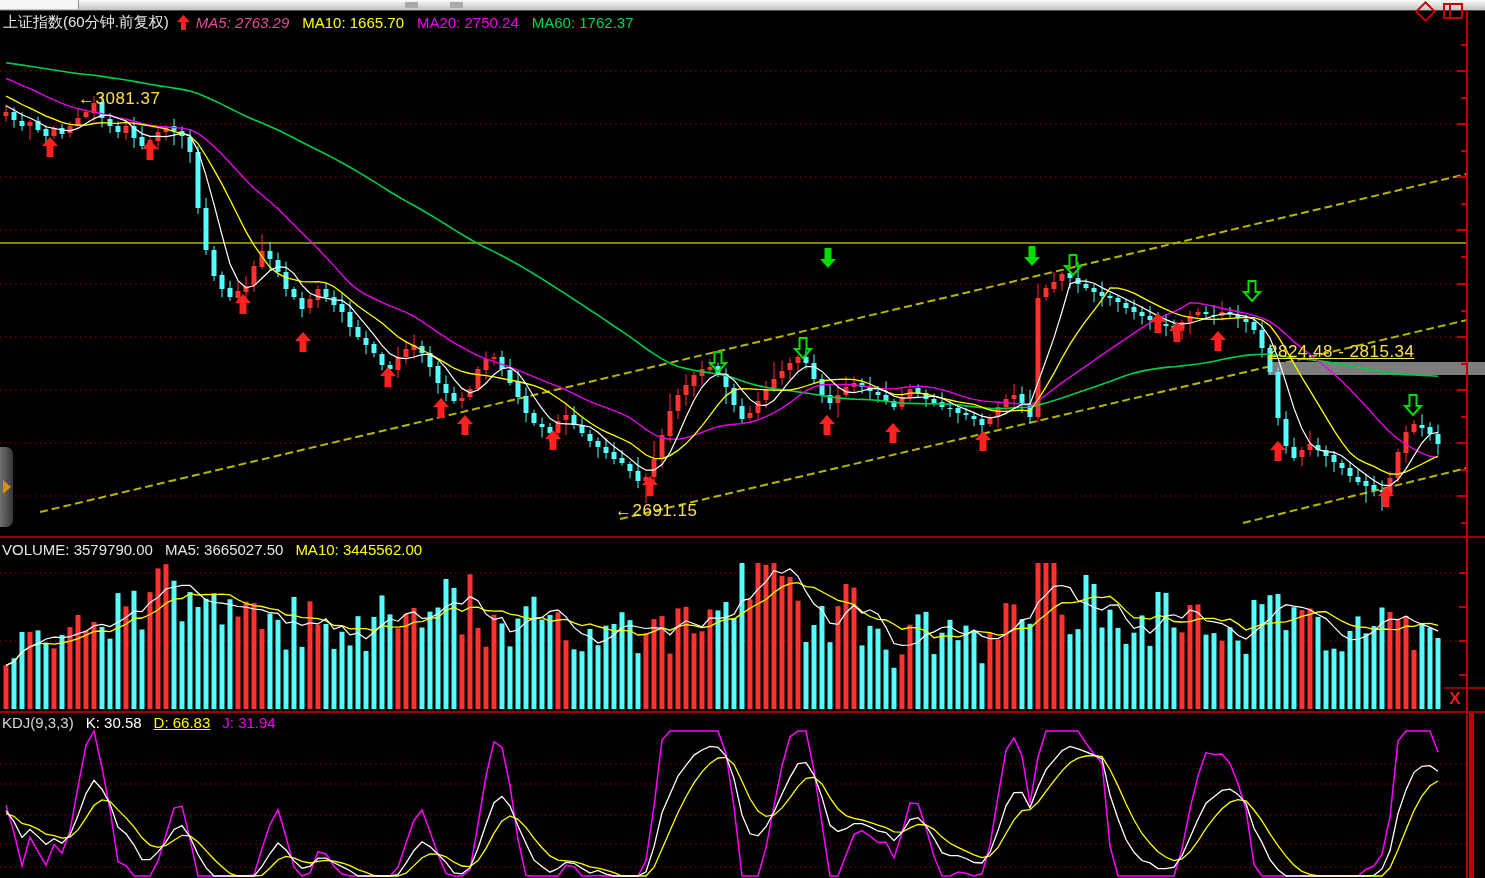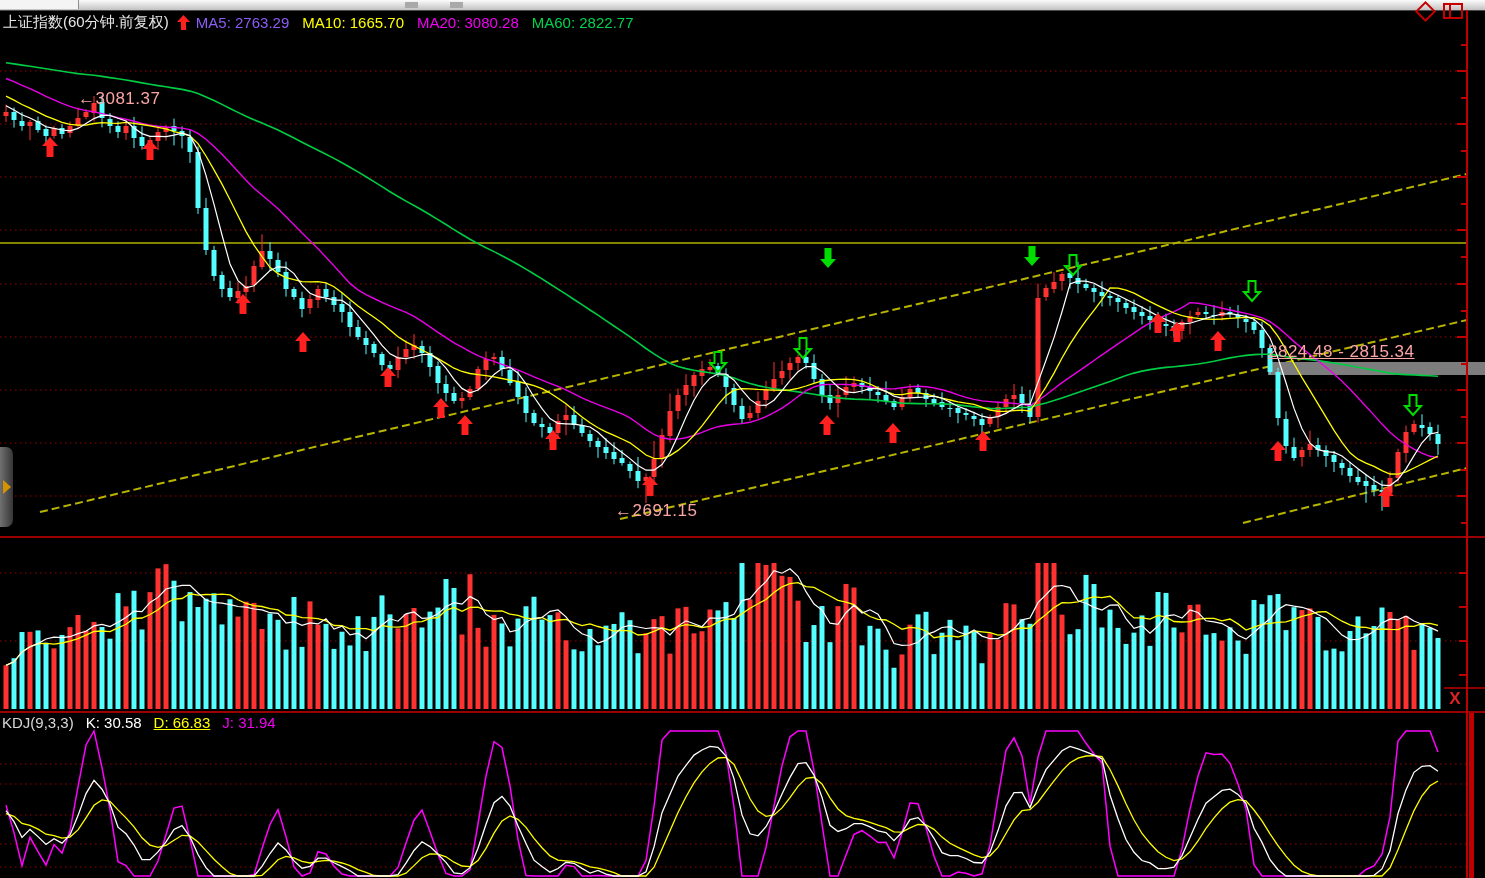--- a/index.html
+++ b/index.html
@@ -18,21 +18,21 @@
   .tb-icons{position:absolute;right:22px;top:3px;display:flex;align-items:center;gap:10px;}
   .icon-diamond{width:11px;height:11px;border:2px solid #c40000;transform:rotate(45deg);}
   .icon-split{position:relative;width:16px;height:12px;border:2px solid #c40000;}
   .icon-split .div{position:absolute;left:4px;top:0;bottom:0;width:2px;background:#c40000;}
   
   .panel-header{position:absolute;font-size:15px;display:flex;align-items:center;}
   .panel-header .seg{margin-right:12px;white-space:nowrap;}
   .vol-header{left:2px;top:541px;}
   .kdj-header{left:2px;top:714px;justify-content:center;}
   
-  .price-label{position:absolute;color:#fca5a5;font-size:17px;letter-spacing:.5px;white-space:nowrap;}
+  .price-label{position:absolute;color:#fde047;font-size:17px;letter-spacing:.5px;white-space:nowrap;}
   
   .x-btn{position:absolute;left:1444px;top:688px;width:22px;height:21px;color:#d22;
          font-size:17px;font-weight:bold;display:flex;align-items:center;justify-content:center;}
   
   .left-tab{position:absolute;left:0;top:447px;width:13px;height:80px;
     background:linear-gradient(90deg,#7d7d7d,#3c3c3c);border-radius:0 7px 7px 0;opacity:.9;}
   .left-tab .tri{position:absolute;left:3px;top:33px;width:0;height:0;
     border-left:8px solid #eda400;border-top:7px solid transparent;border-bottom:7px solid transparent;}
   svg.chart{position:absolute;left:0;top:0;}
 </style>
@@ -672,33 +672,38 @@
       <path d="M8 20 L16 11 H11.5 V0 H4.5 V11 H0 Z" fill="none" stroke="#00dd00" stroke-width="2" transform="translate(1405,395)"></path>
     </svg>
 
   <div class="title-bar">
     <span class="instrument">上证指数(60分钟.前复权)</span>
     <span class="tb-arrow">
       <svg width="13" height="15">
           <path d="M6.5 0 L13 7 H9 V15 H4 V7 H0 Z" fill="#ff2020"></path>
         </svg>
     </span>
-    <span class="seg" style="color: #8b5cf6;">MA5: 2763.29</span>
+    <span class="seg" style="color: #ec4899; font-style: italic;">MA5: 2763.29</span>
     <span class="seg" style="color: rgb(255, 255, 0);">MA10: 1665.70</span>
-    <span class="seg" style="color: rgb(240, 0, 240);">MA20: 3080.28</span>
-    <span class="seg" style="color: rgb(0, 210, 75);">MA60: 2822.77</span>
+    <span class="seg" style="color: rgb(240, 0, 240);">MA20: 2750.24</span>
+    <span class="seg" style="color: rgb(0, 210, 75);">MA60: 1762.37</span>
   </div>
 
   <div class="tb-icons">
     <span class="icon-diamond"></span>
     <span class="icon-split">
         <span class="div"></span>
       </span>
   </div>
 
+  <div class="panel-header vol-header">
+    <span class="seg" style="color: rgb(230, 230, 230);">VOLUME: 3579790.00</span>
+    <span class="seg" style="color: rgb(230, 230, 230);">MA5: 3665027.50</span>
+    <span class="seg" style="color: rgb(255, 255, 0);">MA10: 3445562.00</span>
+  </div>
 
   <div class="panel-header kdj-header">
     <span class="seg" style="color: rgb(216, 216, 216);">KDJ(9,3,3)</span>
     <span class="seg" style="color: rgb(255, 255, 255);">K: 30.58</span>
     <span class="seg" style="color: rgb(255, 255, 0); text-decoration: underline;">D: 66.83</span>
     <span class="seg" style="color: rgb(240, 0, 240);">J: 31.94</span>
   </div>
 
   <div class="price-label" id="plbl-0" style="left: 78px; top: 89px;">←3081.37</div>
   <div class="price-label" id="plbl-1" style="left: 615px; top: 501px;">←2691.15</div>

